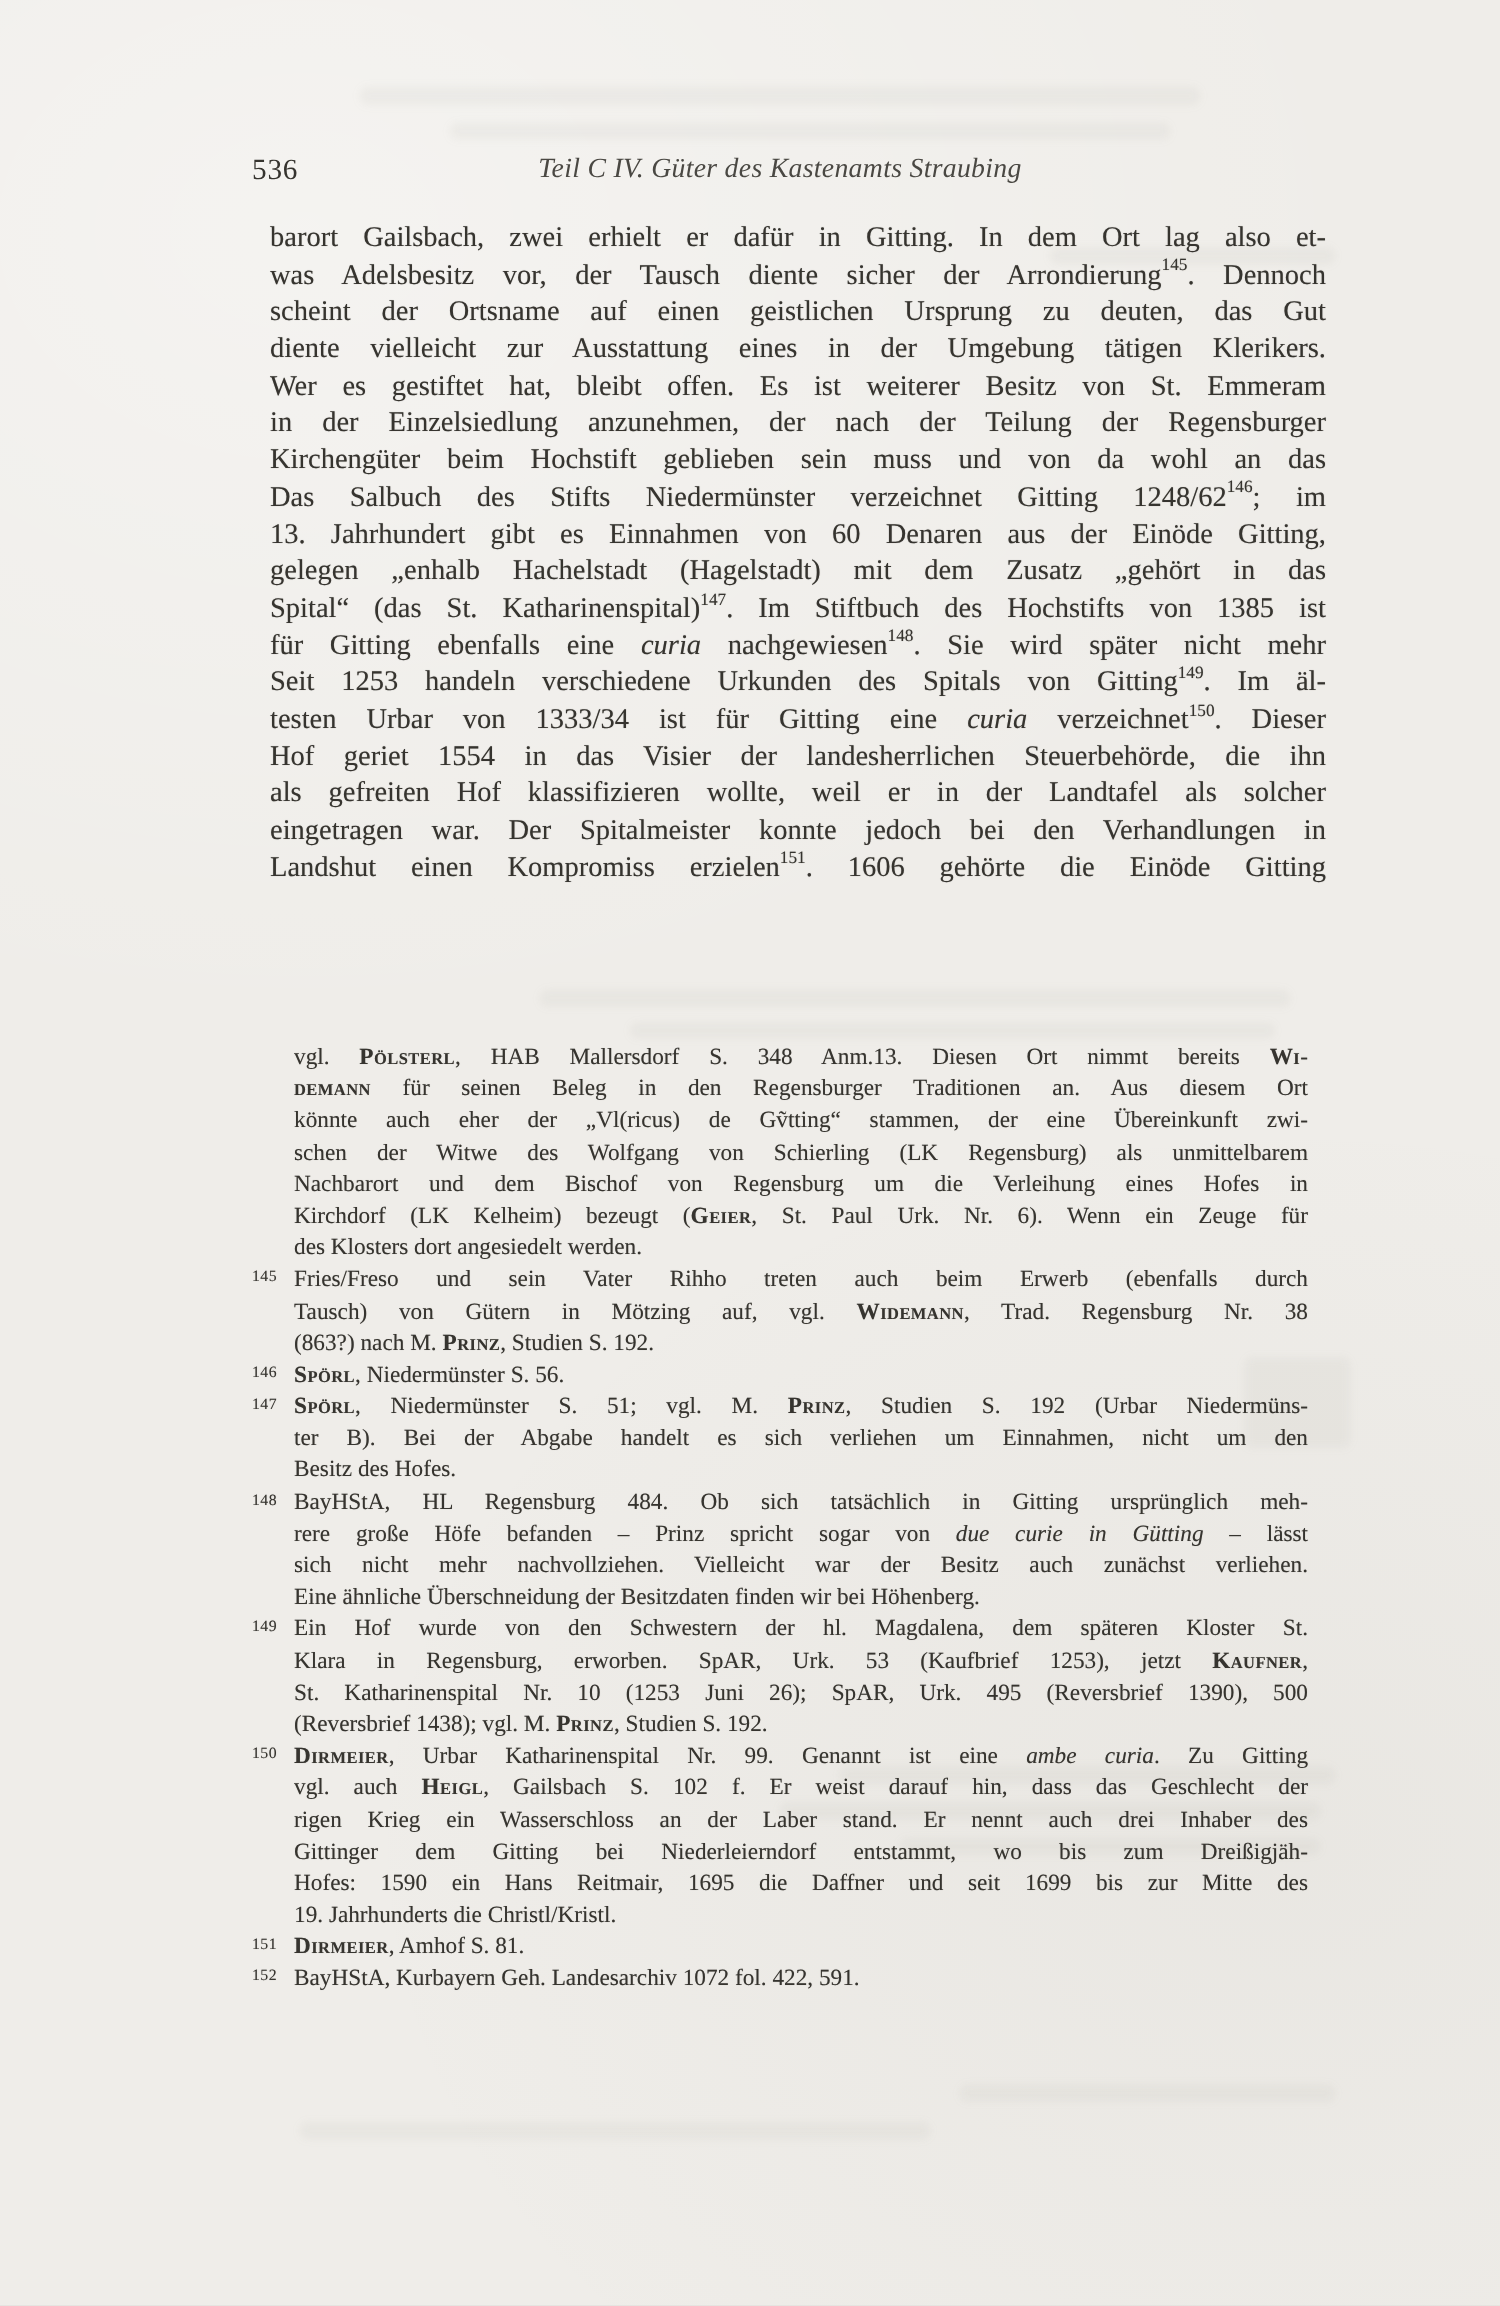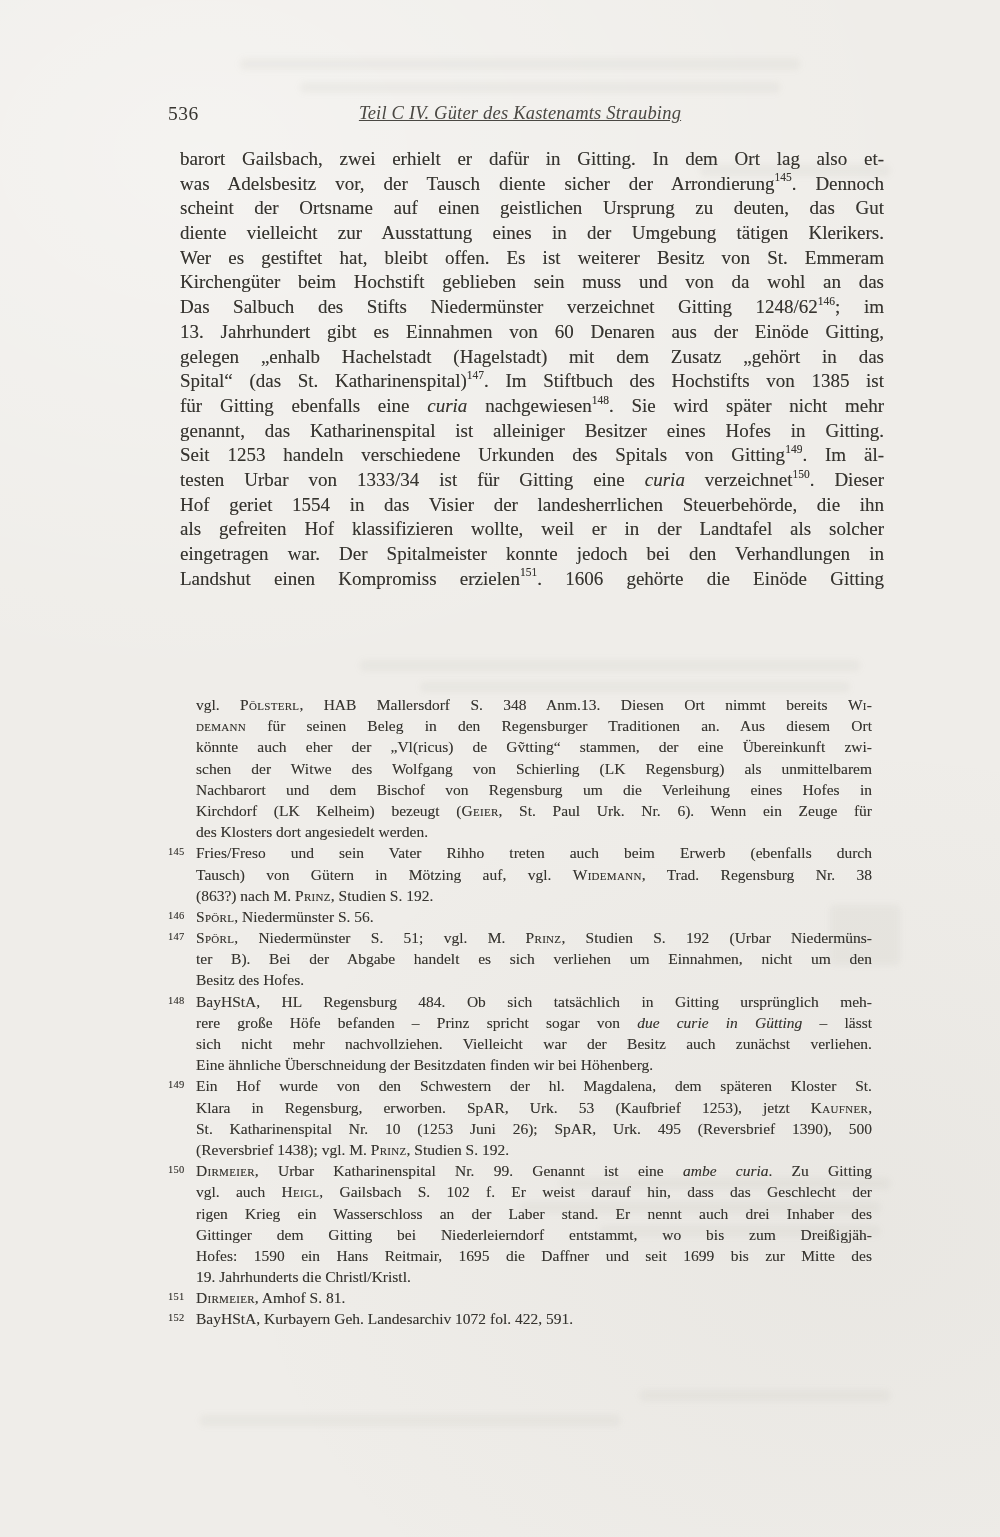--- a/index.html
+++ b/index.html
@@ -46,21 +46,20 @@
     left:0; top:0;
     font-size:19.5px;
     letter-spacing:0.5px;
     color:var(--ink);
   }
   .runhead{
     font-style:italic;
     font-size:18.5px;
     color:var(--ink-soft);
     letter-spacing:0.2px;
-    text-decoration:underline;
   }
   .bodytext{
     position:absolute;
     left:180px; top:147px;
     width:704px;
     font-size:19px;
     color:var(--ink);
     text-shadow:0 0 0.6px rgba(54,52,47,0.45);
   }
   .bodytext .line{
@@ -102,20 +101,21 @@
     position:absolute;
     left:0; top:-1px;
     font-size:10.5px;
     line-height:21.2px;
     letter-spacing:0.3px;
   }
   .sc{
     font-variant:small-caps;
     font-variant-caps:small-caps;
     letter-spacing:0.3px;
+    font-weight:bold;
   }
   em{font-style:italic;}
 </style>
 </head>
 <body>
 
 <div class="page">
 
   <div class="ghost" style="left:240px;top:58px;width:560px;height:12px;"></div>
   <div class="ghost" style="left:300px;top:82px;width:480px;height:11px;"></div>
@@ -134,29 +134,29 @@
     <span class="runhead">Teil C IV. Güter des Kastenamts Straubing</span>
   </header>
 
   <main class="bodytext" id="body-text">
       <div>
         <div class="line just">barort Gailsbach, zwei erhielt er dafür in Gitting. In dem Ort lag also et-</div>
         <div class="line just">was Adelsbesitz vor, der Tausch diente sicher der Arrondierung<sup>145</sup>. Dennoch</div>
         <div class="line just">scheint der Ortsname auf einen geistlichen Ursprung zu deuten, das Gut</div>
         <div class="line just">diente vielleicht zur Ausstattung eines in der Umgebung tätigen Klerikers.</div>
         <div class="line just">Wer es gestiftet hat, bleibt offen. Es ist weiterer Besitz von St. Emmeram</div>
+        <div class="line just">in der Einzelsiedlung anzunehmen, der nach der Teilung der Regensburger</div>
         <div class="line just">Kirchengüter beim Hochstift geblieben sein muss und von da wohl an das</div>
       </div>
       <div>
         <div class="line just">Das Salbuch des Stifts Niedermünster verzeichnet Gitting 1248/62<sup>146</sup>; im</div>
         <div class="line just">13. Jahrhundert gibt es Einnahmen von 60 Denaren aus der Einöde Gitting,</div>
         <div class="line just">gelegen „enhalb Hachelstadt (Hagelstadt) mit dem Zusatz „gehört in das</div>
         <div class="line just">Spital“ (das St. Katharinenspital)<sup>147</sup>. Im Stiftbuch des Hochstifts von 1385 ist</div>
         <div class="line just">für Gitting ebenfalls eine <em>curia</em> nachgewiesen<sup>148</sup>. Sie wird später nicht mehr</div>
-        <div class="line just">genannt, das Katharinenspital ist alleiniger Besitzer eines Hofes in Gitting.</div>
         <div class="line just">Seit 1253 handeln verschiedene Urkunden des Spitals von Gitting<sup>149</sup>. Im äl-</div>
         <div class="line just">testen Urbar von 1333/34 ist für Gitting eine <em>curia</em> verzeichnet<sup>150</sup>. Dieser</div>
         <div class="line just">Hof geriet 1554 in das Visier der landesherrlichen Steuerbehörde, die ihn</div>
         <div class="line just">als gefreiten Hof klassifizieren wollte, weil er in der Landtafel als solcher</div>
         <div class="line just">eingetragen war. Der Spitalmeister konnte jedoch bei den Verhandlungen in</div>
         <div class="line just">Landshut einen Kompromiss erzielen<sup>151</sup>. 1606 gehörte die Einöde Gitting</div>
       </div>
     </main>
 
   <section class="footnotes" id="footnotes">

